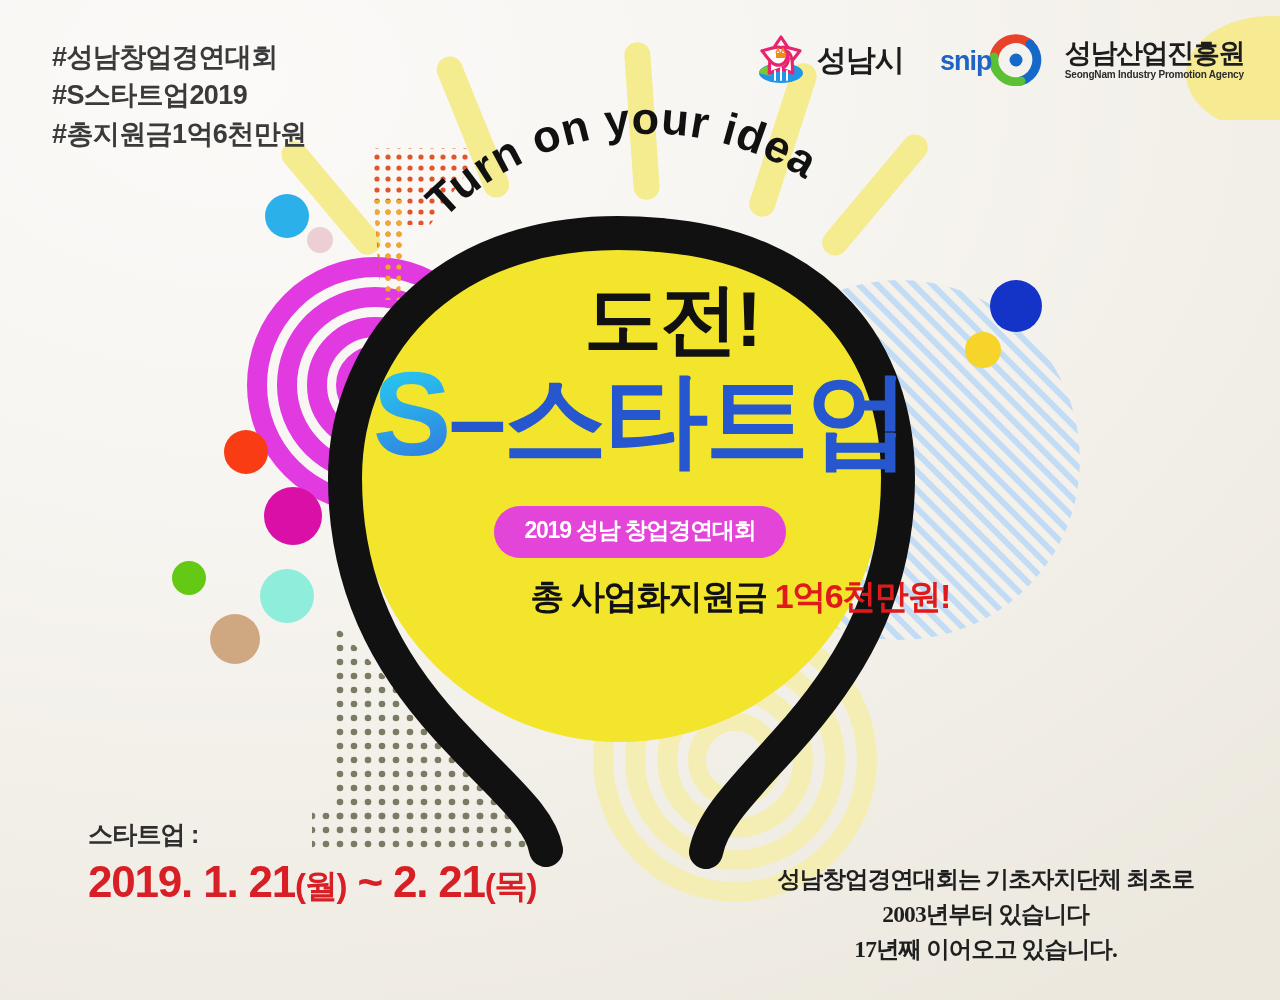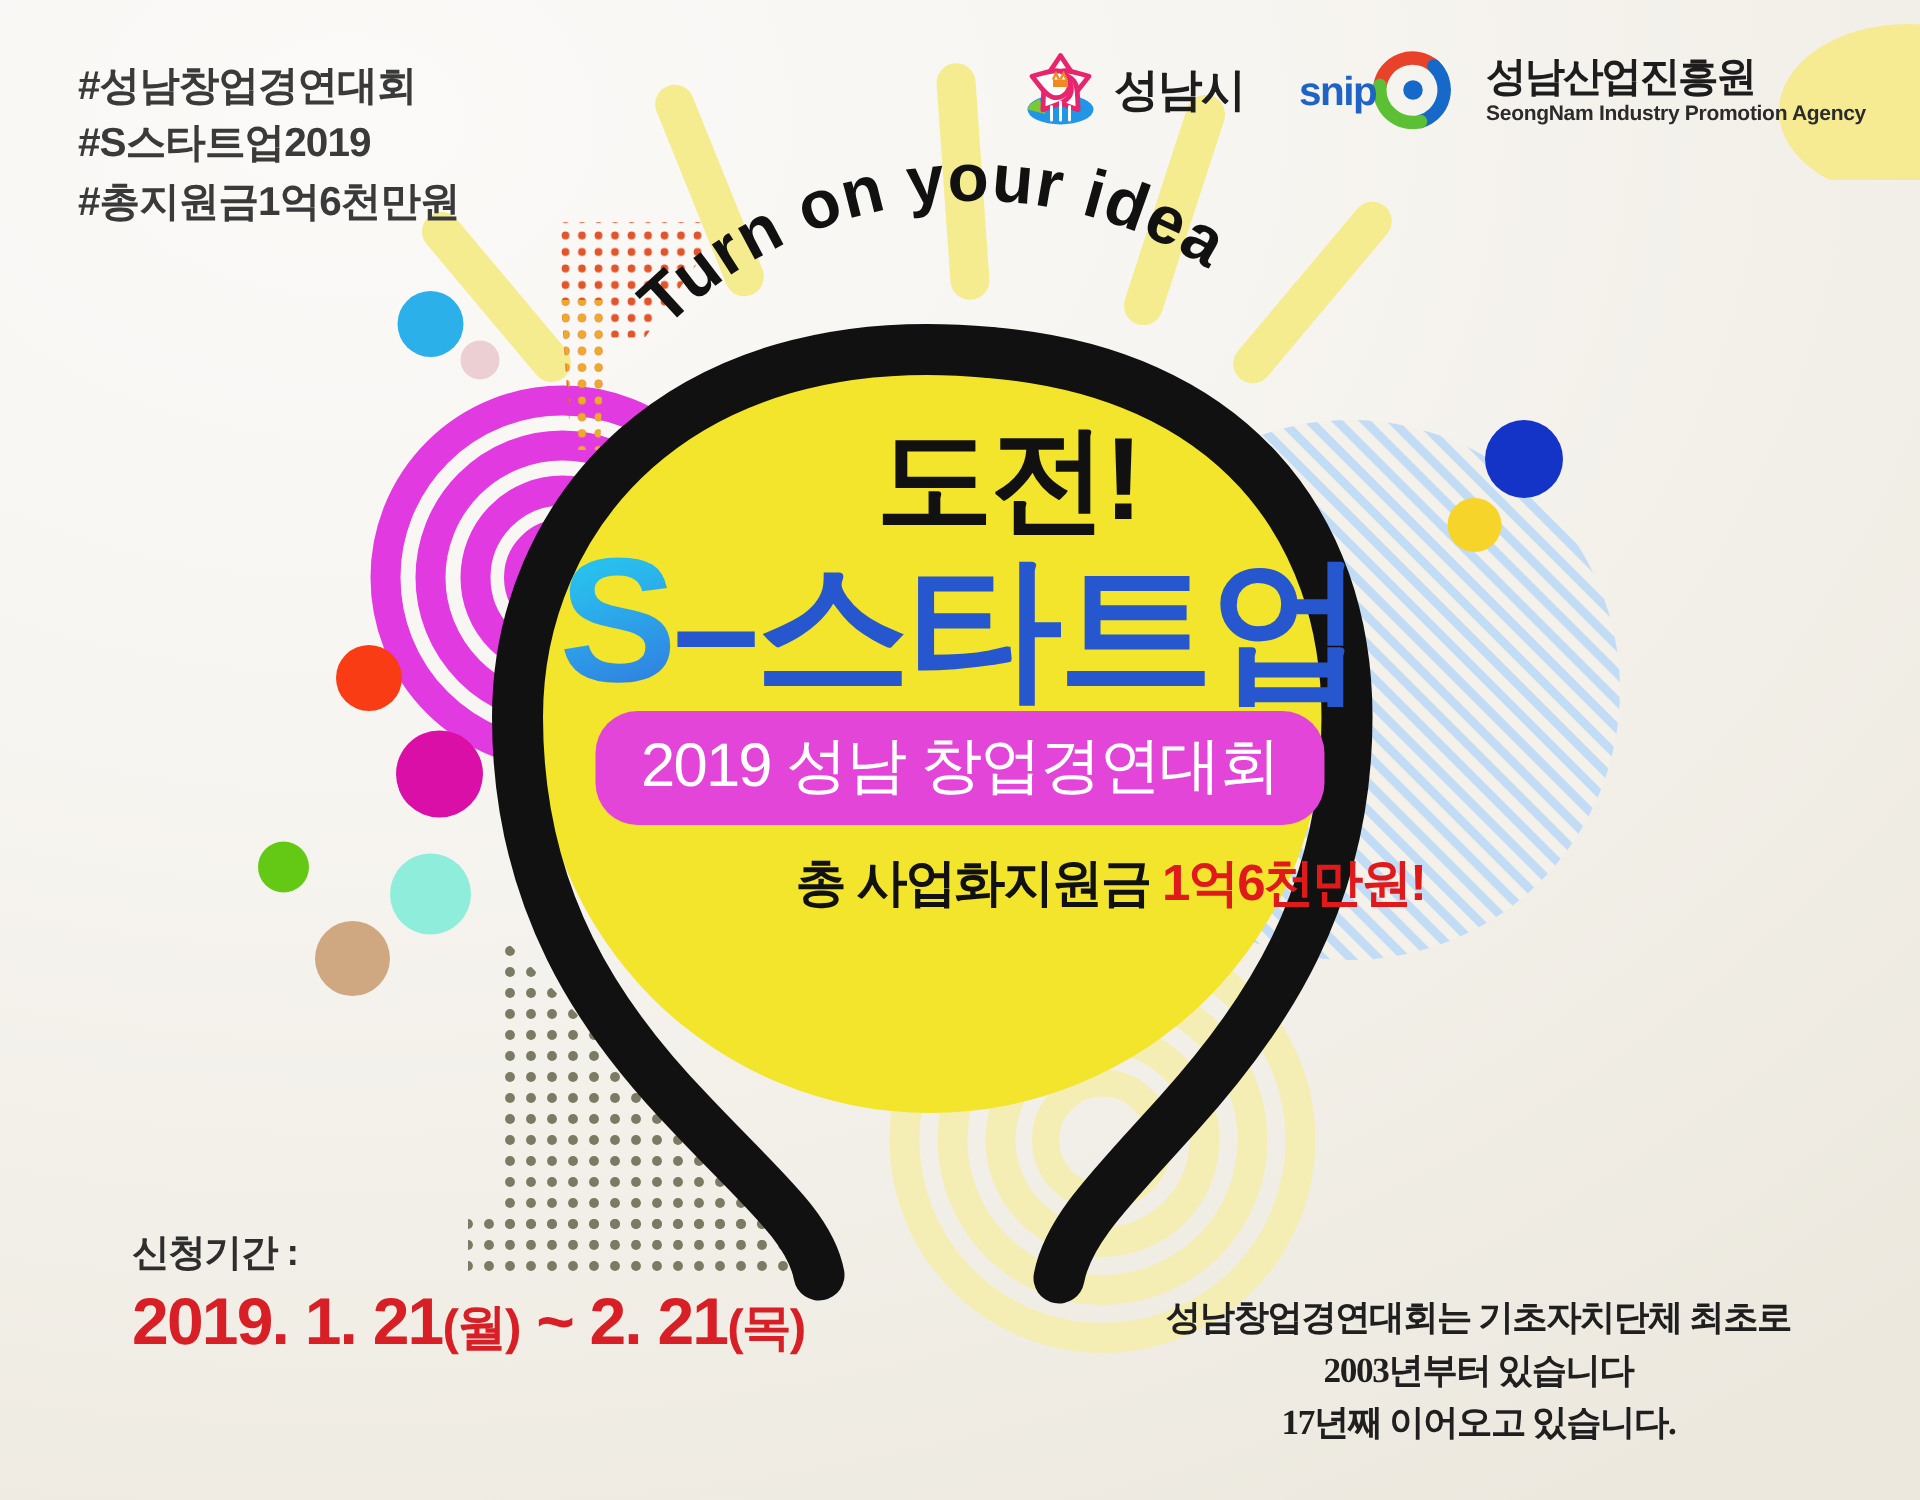--- a/index.html
+++ b/index.html
@@ -52,21 +52,21 @@
   }
   .snip-names { display: flex; flex-direction: column; line-height: 1; }
   .snip-kr {
     font-size: 27px;
     font-weight: 700;
     color: #1d1d1d;
     letter-spacing: -1.4px;
     white-space: nowrap;
   }
   .snip-en {
-    font-size: 14px;
+    font-size: 10px;
     font-weight: 700;
     color: #2b2b2b;
     letter-spacing: -0.2px;
     margin-top: 3px;
     white-space: nowrap;
   }
 
   
   #tagline-svg { position: absolute; left: 0; top: 0; width: 1280px; height: 1000px; z-index: 30; }
   #tagline-svg text {
@@ -106,27 +106,27 @@
     -webkit-background-clip: text;
     background-clip: text;
     color: transparent;
     -webkit-text-fill-color: transparent;
     font-size: 118px;
     font-weight: 800;
   }
   #startup-glyph { color: #2657cf; }
   #badge {
     display: inline-block;
-    margin-top: 0;
+    margin-top: 32px;
     padding: 9px 30px 12px;
     border-radius: 28px;
     background: #e245d8;
     color: #ffffff;
-    font-size: 41px;
-    font-weight: 400;
+    font-size: 23px;
+    font-weight: 700;
     letter-spacing: -1.2px;
     white-space: nowrap;
   }
   #support-line {
     margin-top: 16px;
     font-size: 34px;
     font-weight: 800;
     letter-spacing: -1.4px;
     color: #111111;
     white-space: nowrap;
@@ -350,21 +350,21 @@
     <div>
       <span id="badge">2019 성남 창업경연대회</span>
     </div>
     <div id="support-line">
       <span>총 사업화지원금</span>
       <span id="support-amount">1억6천만원!</span>
     </div>
   </div>
 
   <div id="period">
-    <div id="period-label">신청기간 :</div>
+    <div id="period-label">스타트업 :</div>
     <div id="period-dates">
       <span>2019. 1. 21</span><span class="day">(월)</span>
       <span>~</span>
       <span>2. 21</span><span class="day">(목)</span>
     </div>
   </div>
 
   <div id="description">
     <div>성남창업경연대회는 기초자치단체 최초로</div>
     <div>2003년부터 있습니다</div>

